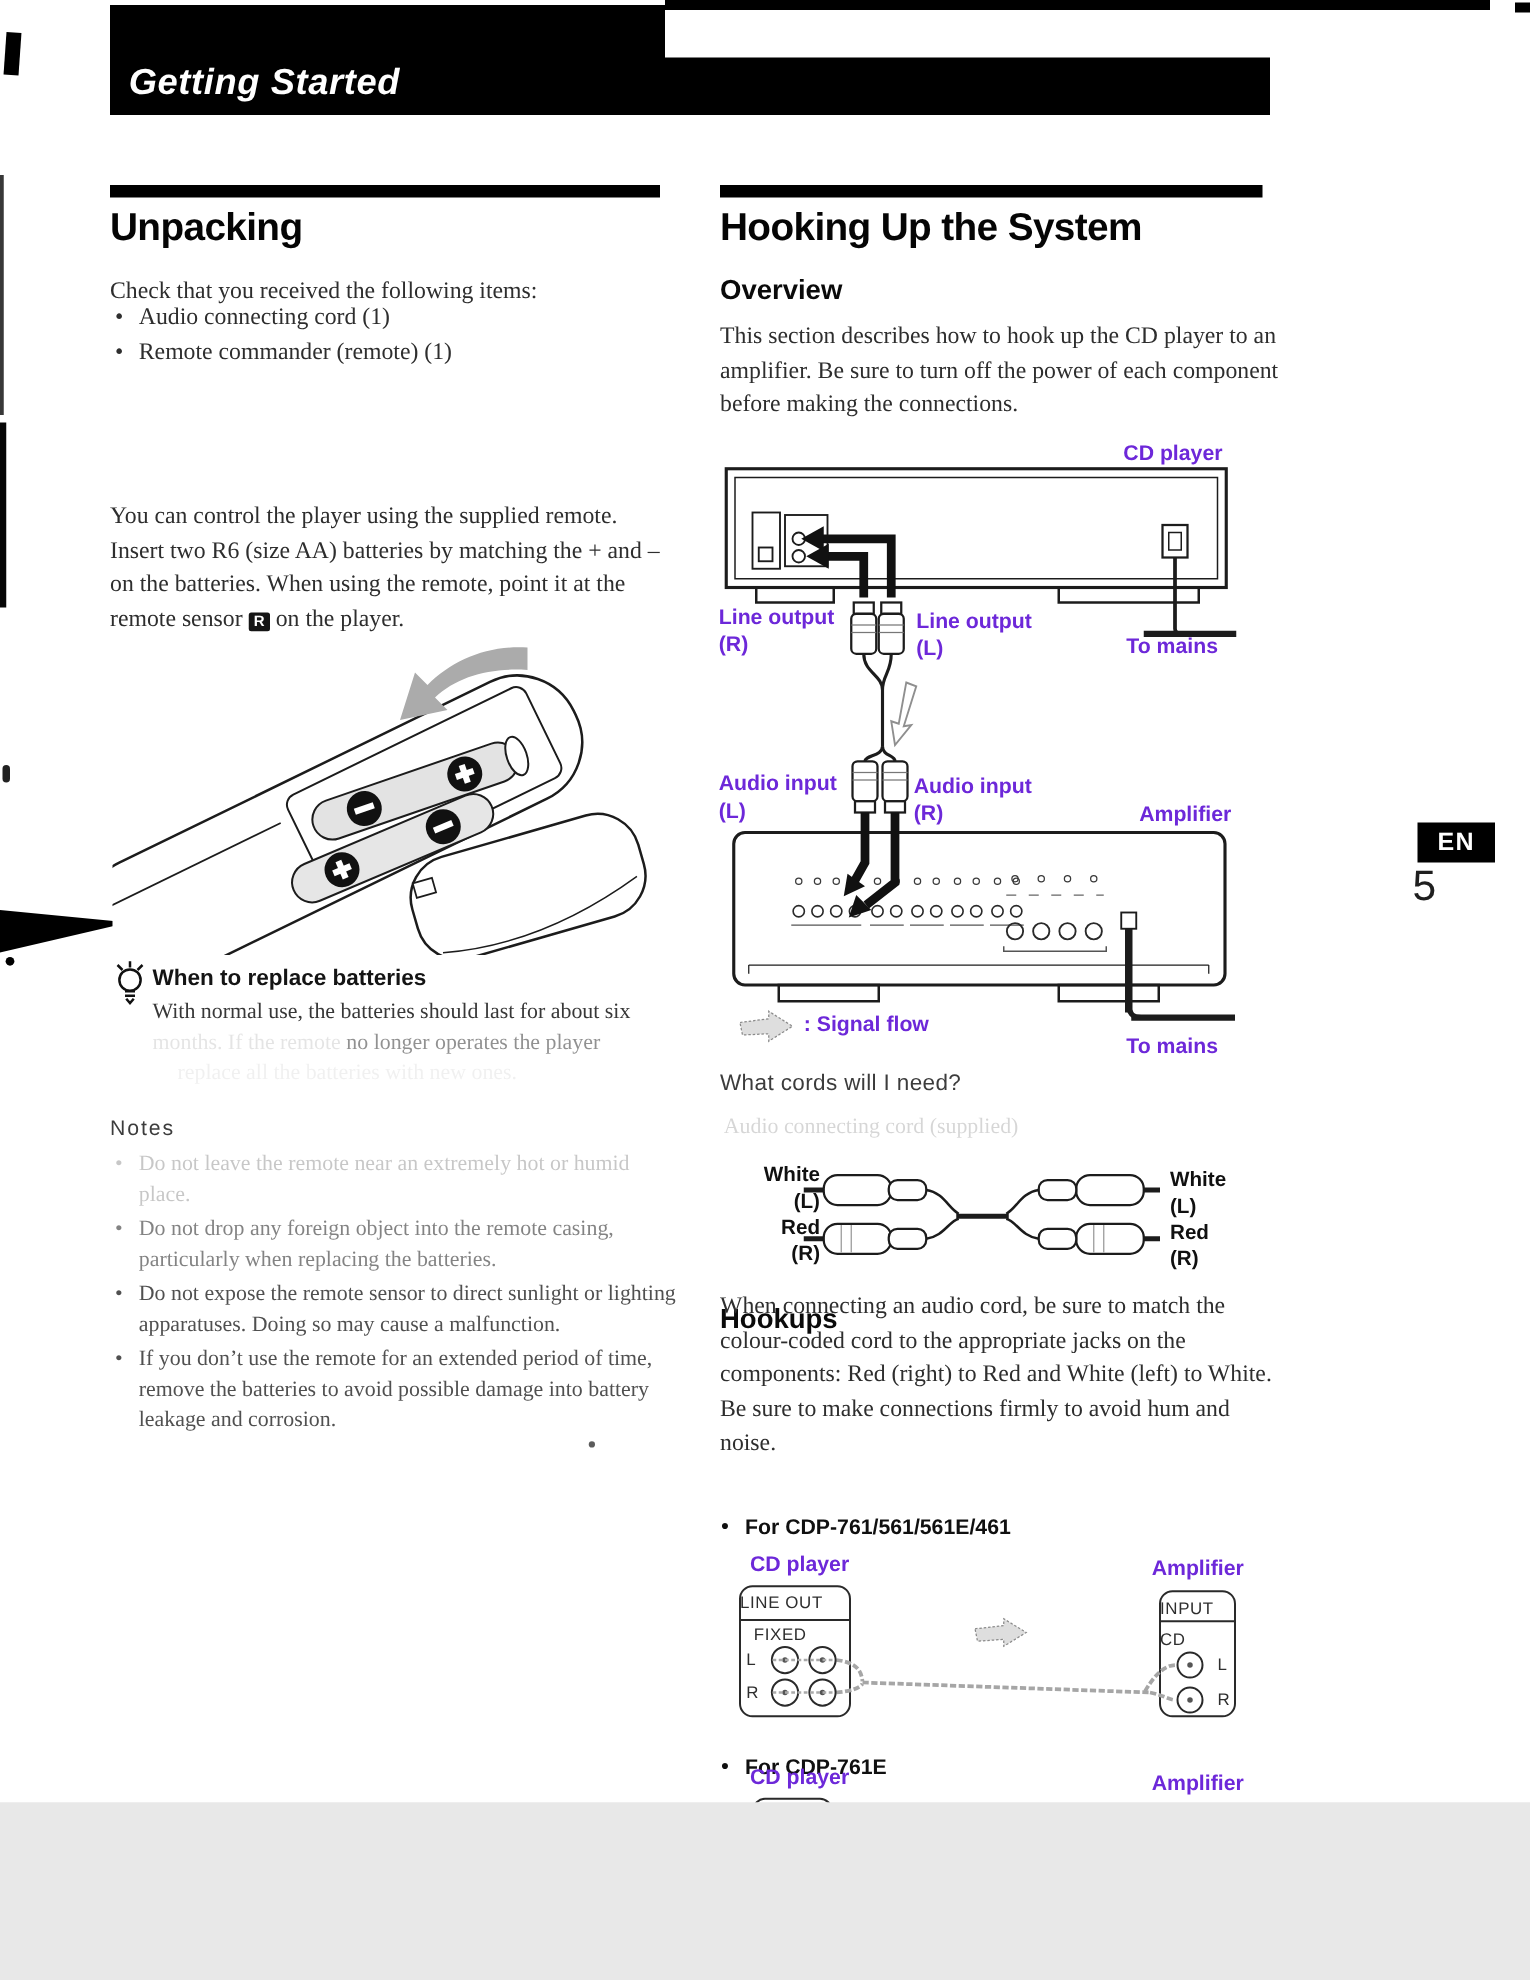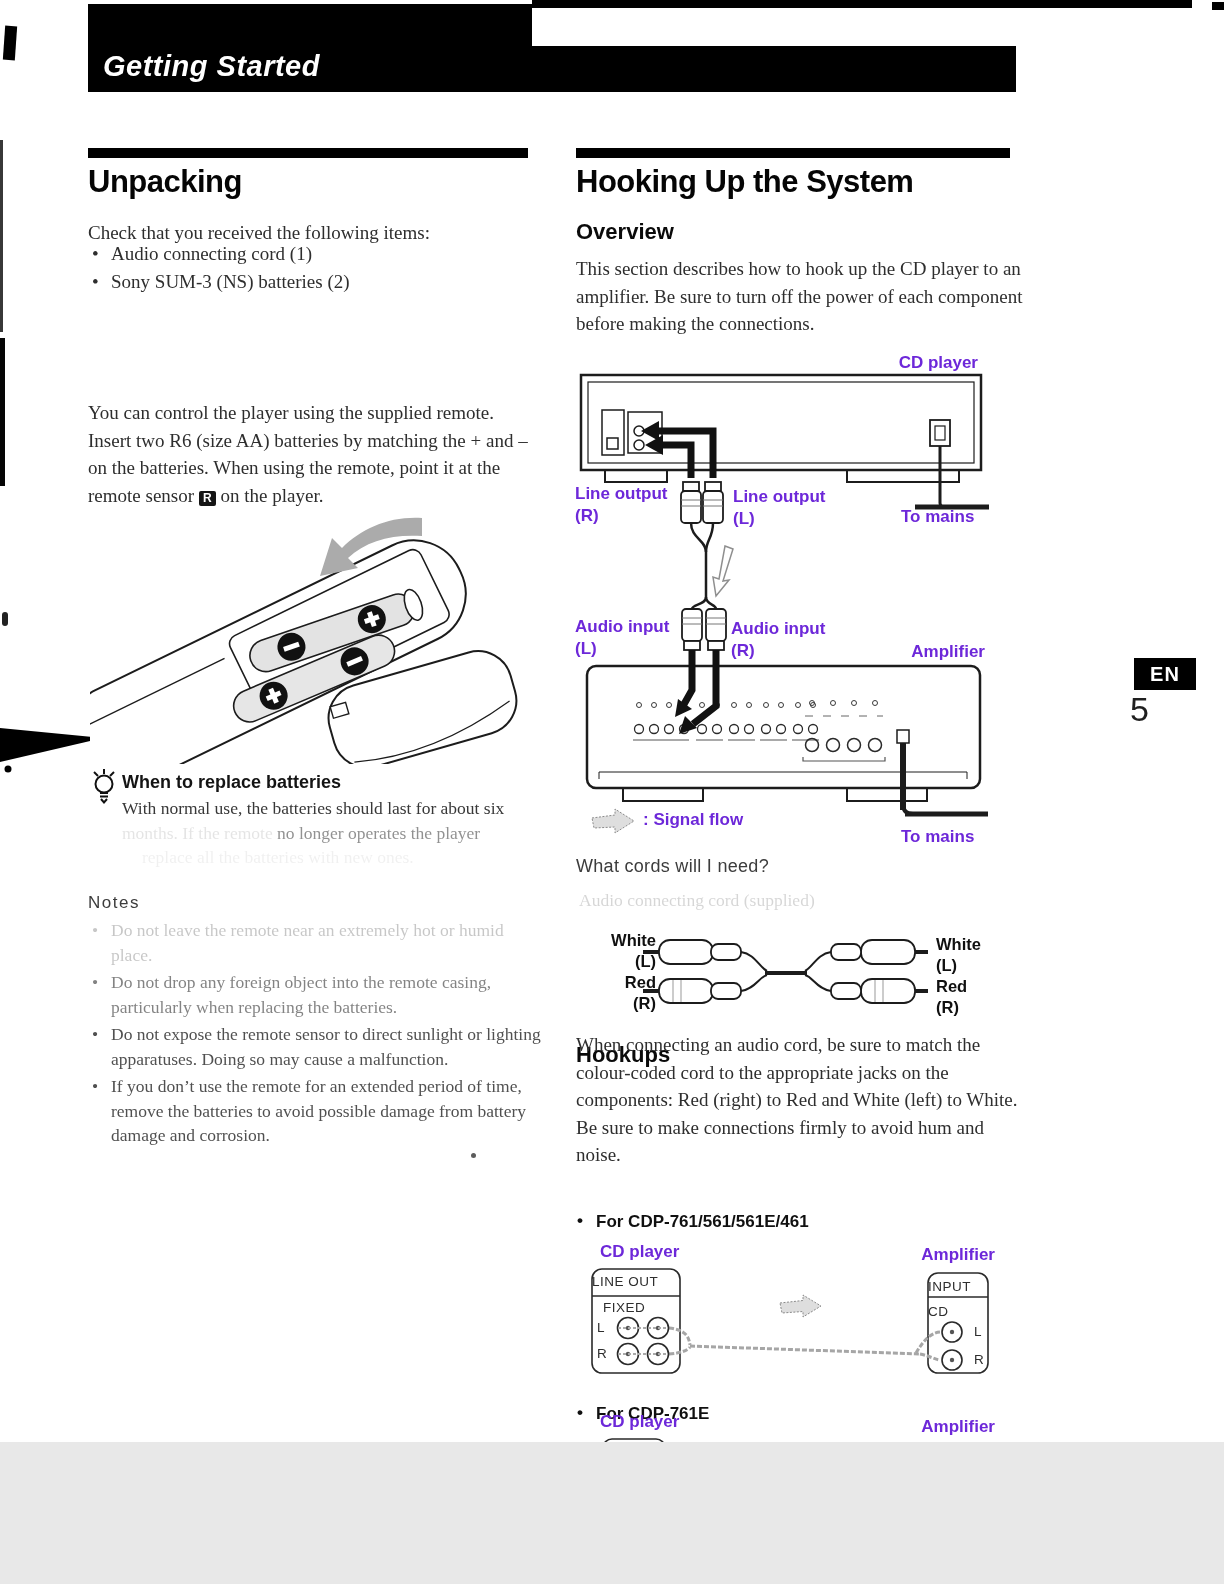--- a/index.html
+++ b/index.html
@@ -55,21 +55,21 @@
   <div class="abs bar" style="left:88px;top:4px;width:444px;height:88px;"></div>
   <div class="abs bar" style="left:532px;top:0;width:660px;height:8px;"></div>
   <div class="abs bar" style="left:532px;top:46px;width:484px;height:46px;"></div>
   <div class="abs tab-title" style="left:103px;top:50px;">Getting Started</div>
 
   <div class="abs bar" style="left:88px;top:148px;width:440px;height:10px;"></div>
   <div class="abs h1" style="left:88px;top:164px;">Unpacking</div>
   <div class="abs body" style="left:88px;top:219px;width:452px;">Check that you received the following items:</div>
   <ul class="bullets abs body" style="left:88px;top:240px;width:452px;">
     <li>Audio connecting cord (1)</li>
-    <li>Sony SUM-3 (NS) batteries (2)</li>
+    <li>Remote commander (remote) (1)</li>
   </ul>
 
   <div class="abs body" style="left:88px;top:399px;width:452px;"><span>You can control the player using the supplied remote. Insert two R6 (size AA) batteries by matching the + and – on the batteries. When using the remote, point it at the remote sensor </span><span class="sensor-chip">R</span><span> on the player.</span></div>
 
   <svg class="abs" style="left:90px;top:508px;" width="440" height="256" viewBox="0 0 440 256">
     <g transform="rotate(-26 190 150)" fill="none" stroke="#1c1c1c" stroke-width="2">
       <rect x="-40" y="98" width="430" height="104" rx="50" fill="#fff"></rect>
       <line x1="-30" y1="126" x2="140" y2="126" stroke-width="1.4"></line>
       <rect x="150" y="110" width="212" height="80" rx="9" stroke-width="1.6"></rect>
     </g>
@@ -112,21 +112,21 @@
   <div class="abs tip-title" style="left:122px;top:772px;">When to replace batteries</div>
   <div class="abs body-sm" style="left:122px;top:796px;width:420px;">With normal use, the batteries should last for about six</div>
   <div class="abs body-sm" style="left:122px;top:821px;width:420px;"><span class="faint13">months. If the remote </span><span class="faint50">no longer operates the player</span></div>
   <div class="abs body-sm faint07" style="left:142px;top:845px;width:400px;">replace all the batteries with new ones.</div>
 
   <div class="abs notes-head" style="left:88px;top:893px;">Notes</div>
   <ul class="bullets abs body-sm" style="left:88px;top:918px;width:456px;">
     <li class="op28" style="margin-bottom:3px;">Do not leave the remote near an extremely hot or humid place.</li>
     <li class="op60" style="margin-bottom:3px;">Do not drop any foreign object into the remote casing, particularly when replacing the batteries.</li>
     <li class="op88" style="margin-bottom:3px;">Do not expose the remote sensor to direct sunlight or lighting apparatuses. Doing so may cause a malfunction.</li>
-    <li class="op88">If you don’t use the remote for an extended period of time, remove the batteries to avoid possible damage from battery damage and corrosion.</li>
+    <li class="op88">If you don’t use the remote for an extended period of time, remove the batteries to avoid possible damage into battery leakage and corrosion.</li>
   </ul>
 
   <div class="abs blue-line" style="left:127px;top:1571px;width:142px;height:3px;"></div>
 
   <div class="abs bar" style="left:576px;top:148px;width:434px;height:10px;"></div>
   <div class="abs h1" style="left:576px;top:164px;">Hooking Up the System</div>
   <div class="abs h2" style="left:576px;top:219px;">Overview</div>
   <div class="abs body" style="left:576px;top:255px;width:448px;">This section describes how to hook up the CD player to an amplifier. Be sure to turn off the power of each component before making the connections.</div>
 
   <div class="abs lbl lbl-r" style="left:878px;top:352px;width:100px;">CD player</div>

